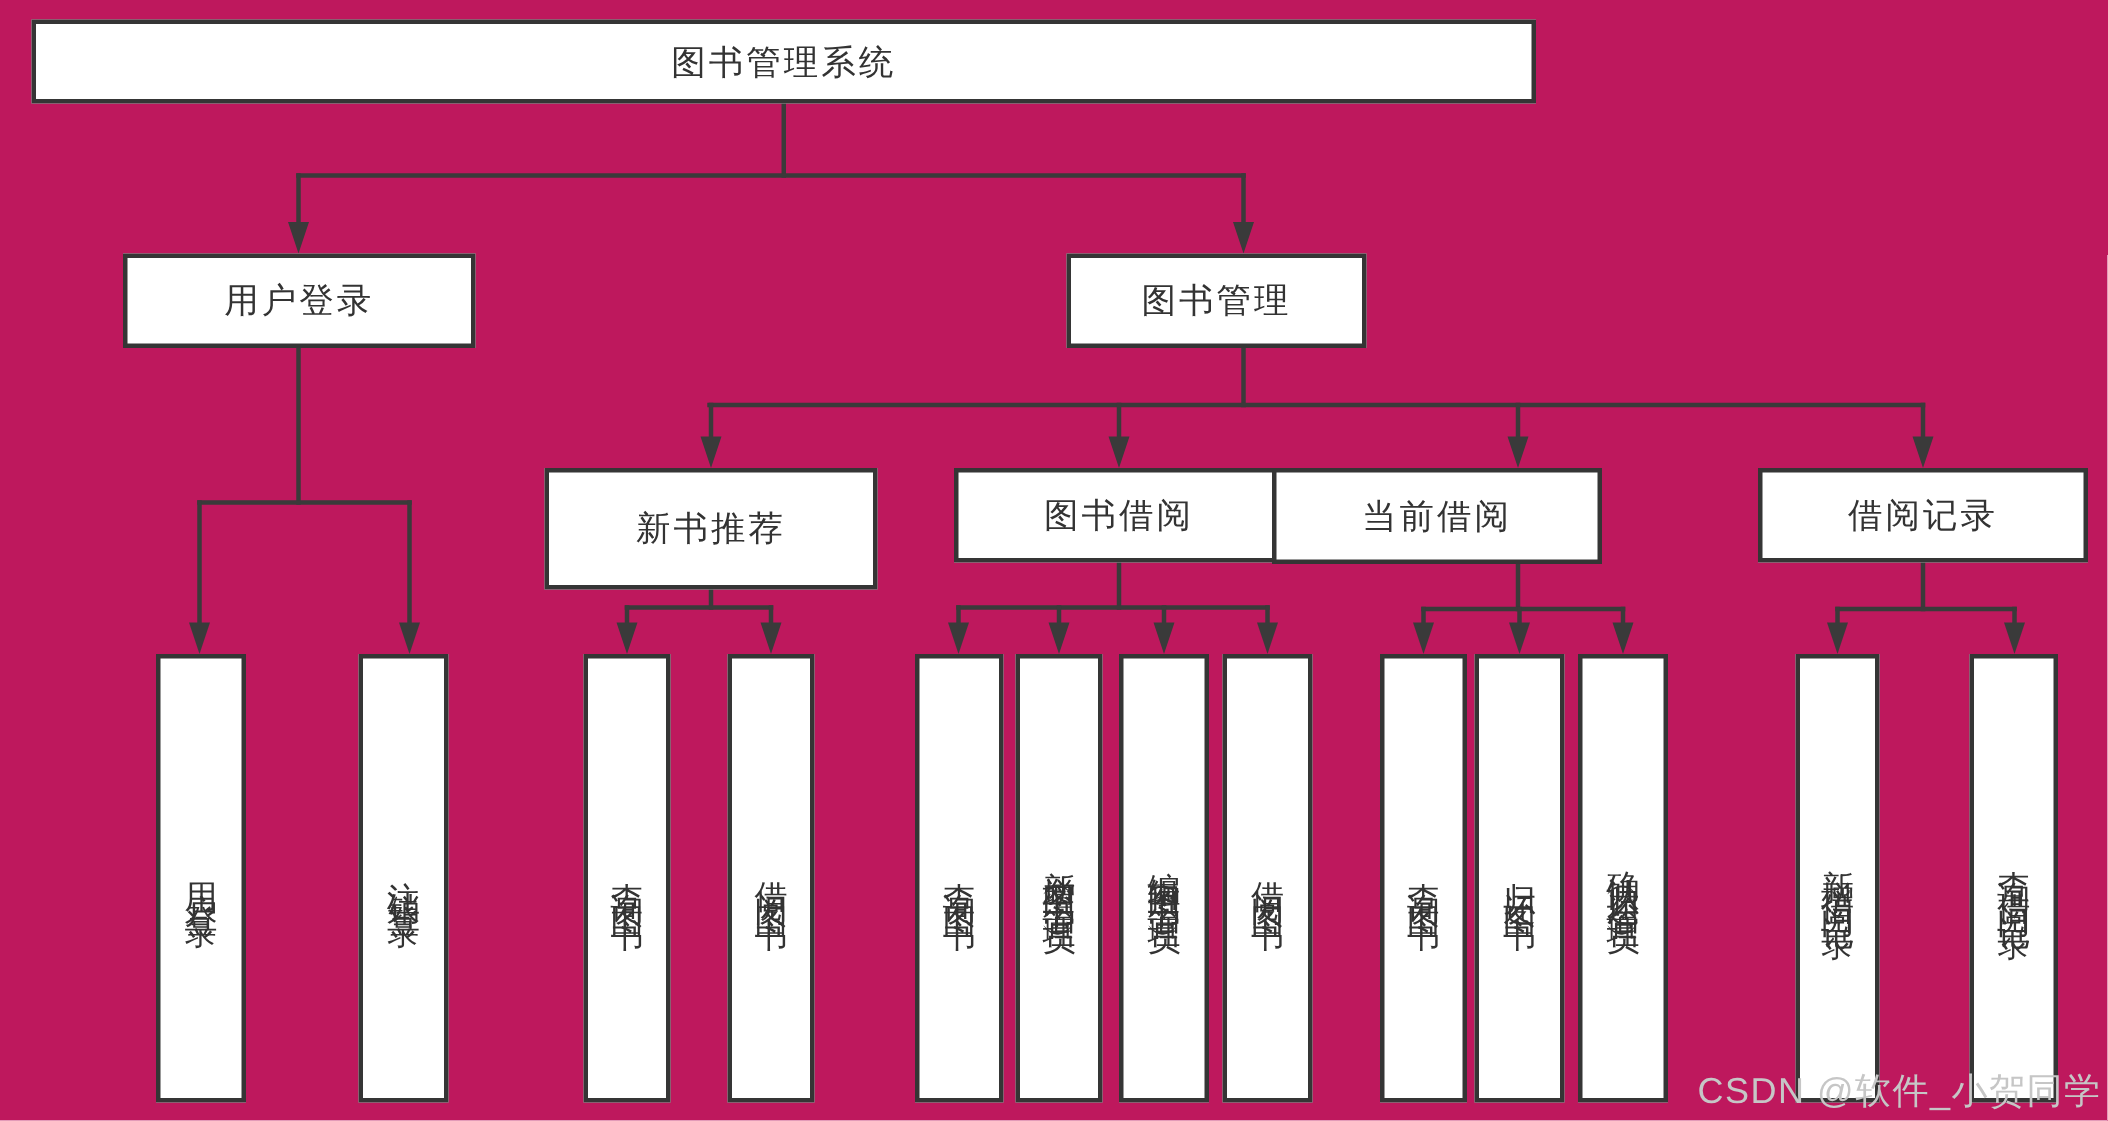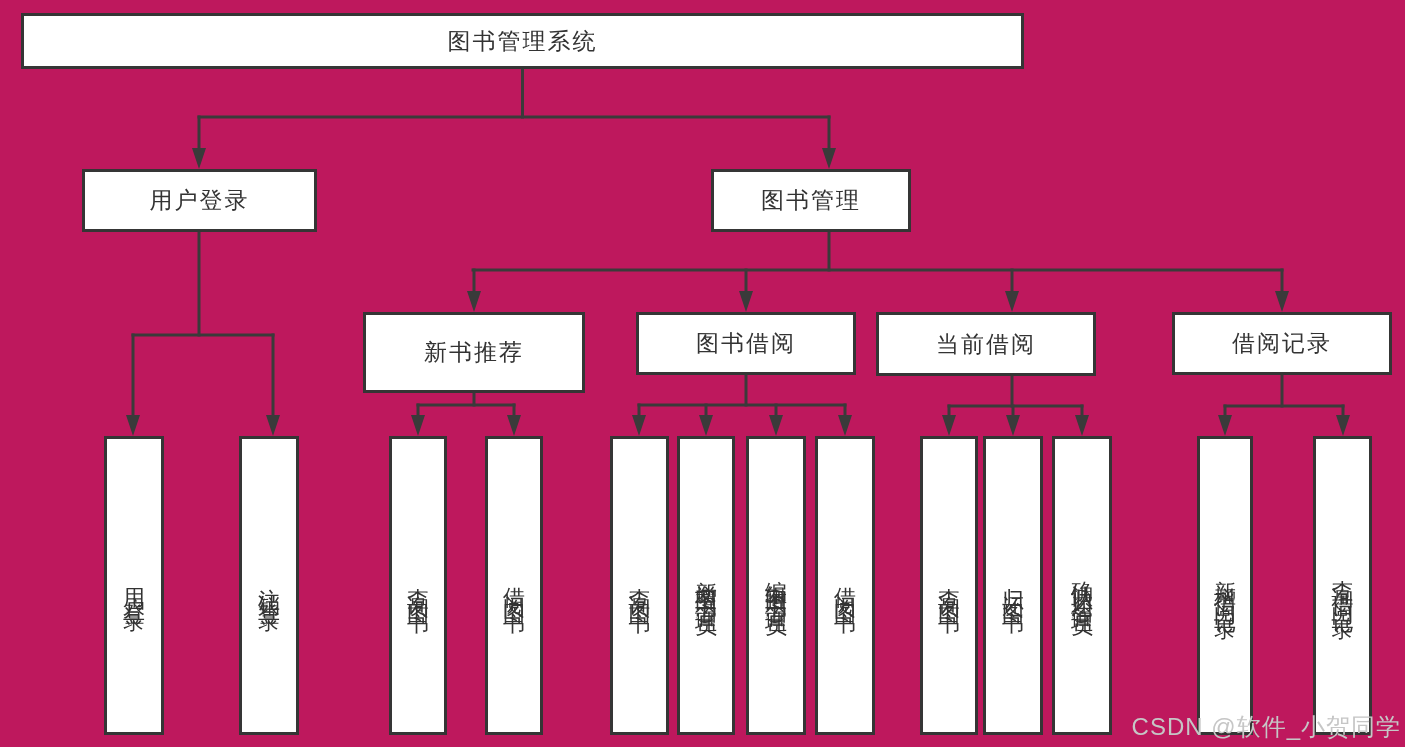--- a/index.html
+++ b/index.html
@@ -116,21 +116,21 @@
   <div class="box" style="left:711px;top:169px;width:200px;height:63px">
     <span class="hlabel">图书管理</span>
   </div>
 
   <div class="box" style="left:363px;top:312px;width:222px;height:81px">
     <span class="hlabel">新书推荐</span>
   </div>
   <div class="box" style="left:636px;top:312px;width:220px;height:63px">
     <span class="hlabel">图书借阅</span>
   </div>
-  <div class="box" style="left:876px;top:312px;width:220px;height:64px">
+  <div class="box" style="left:848px;top:312px;width:220px;height:64px">
     <span class="hlabel">当前借阅</span>
   </div>
   <div class="box" style="left:1172px;top:312px;width:220px;height:63px">
     <span class="hlabel">借阅记录</span>
   </div>
 
   <div class="box leaf" style="left:104px;top:436px;width:60px;height:299px">
     <span class="vlabel">用户登录</span>
   </div>
   <div class="box leaf" style="left:239px;top:436px;width:60px;height:299px">

